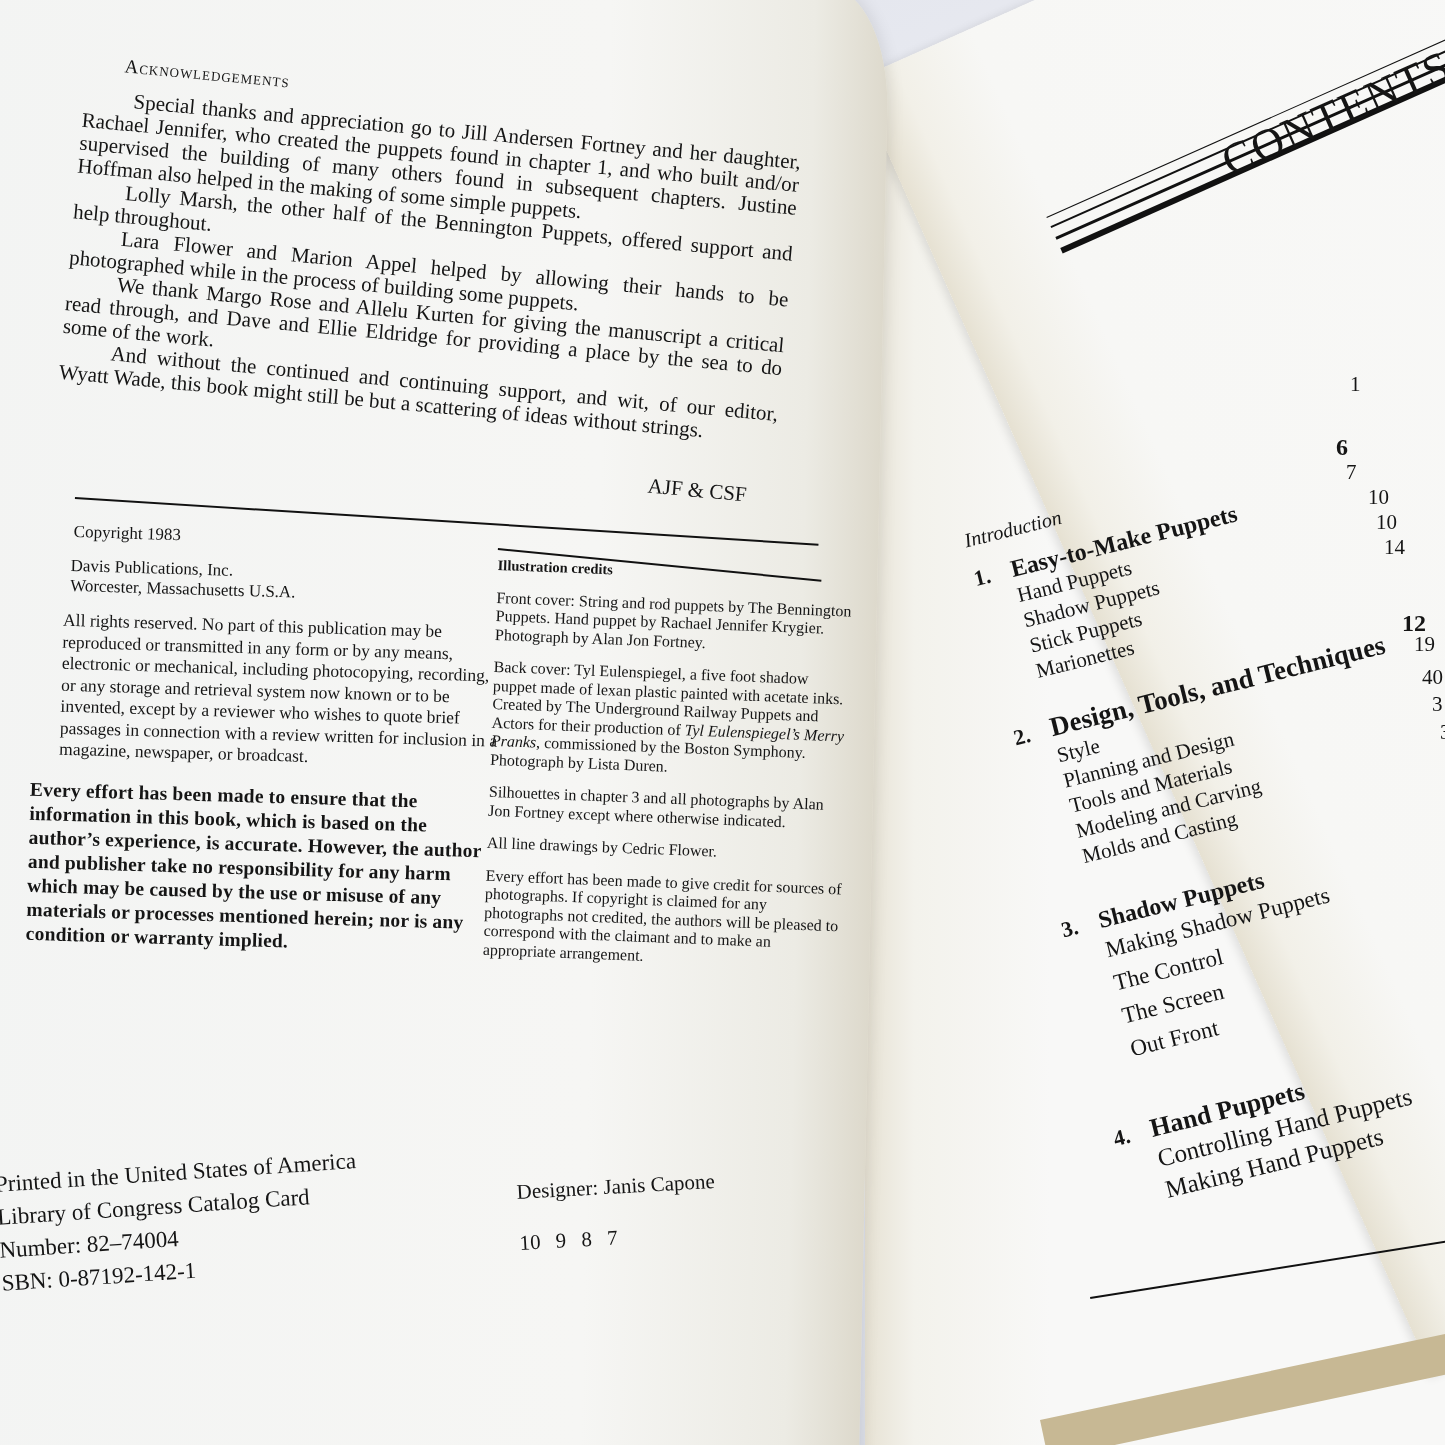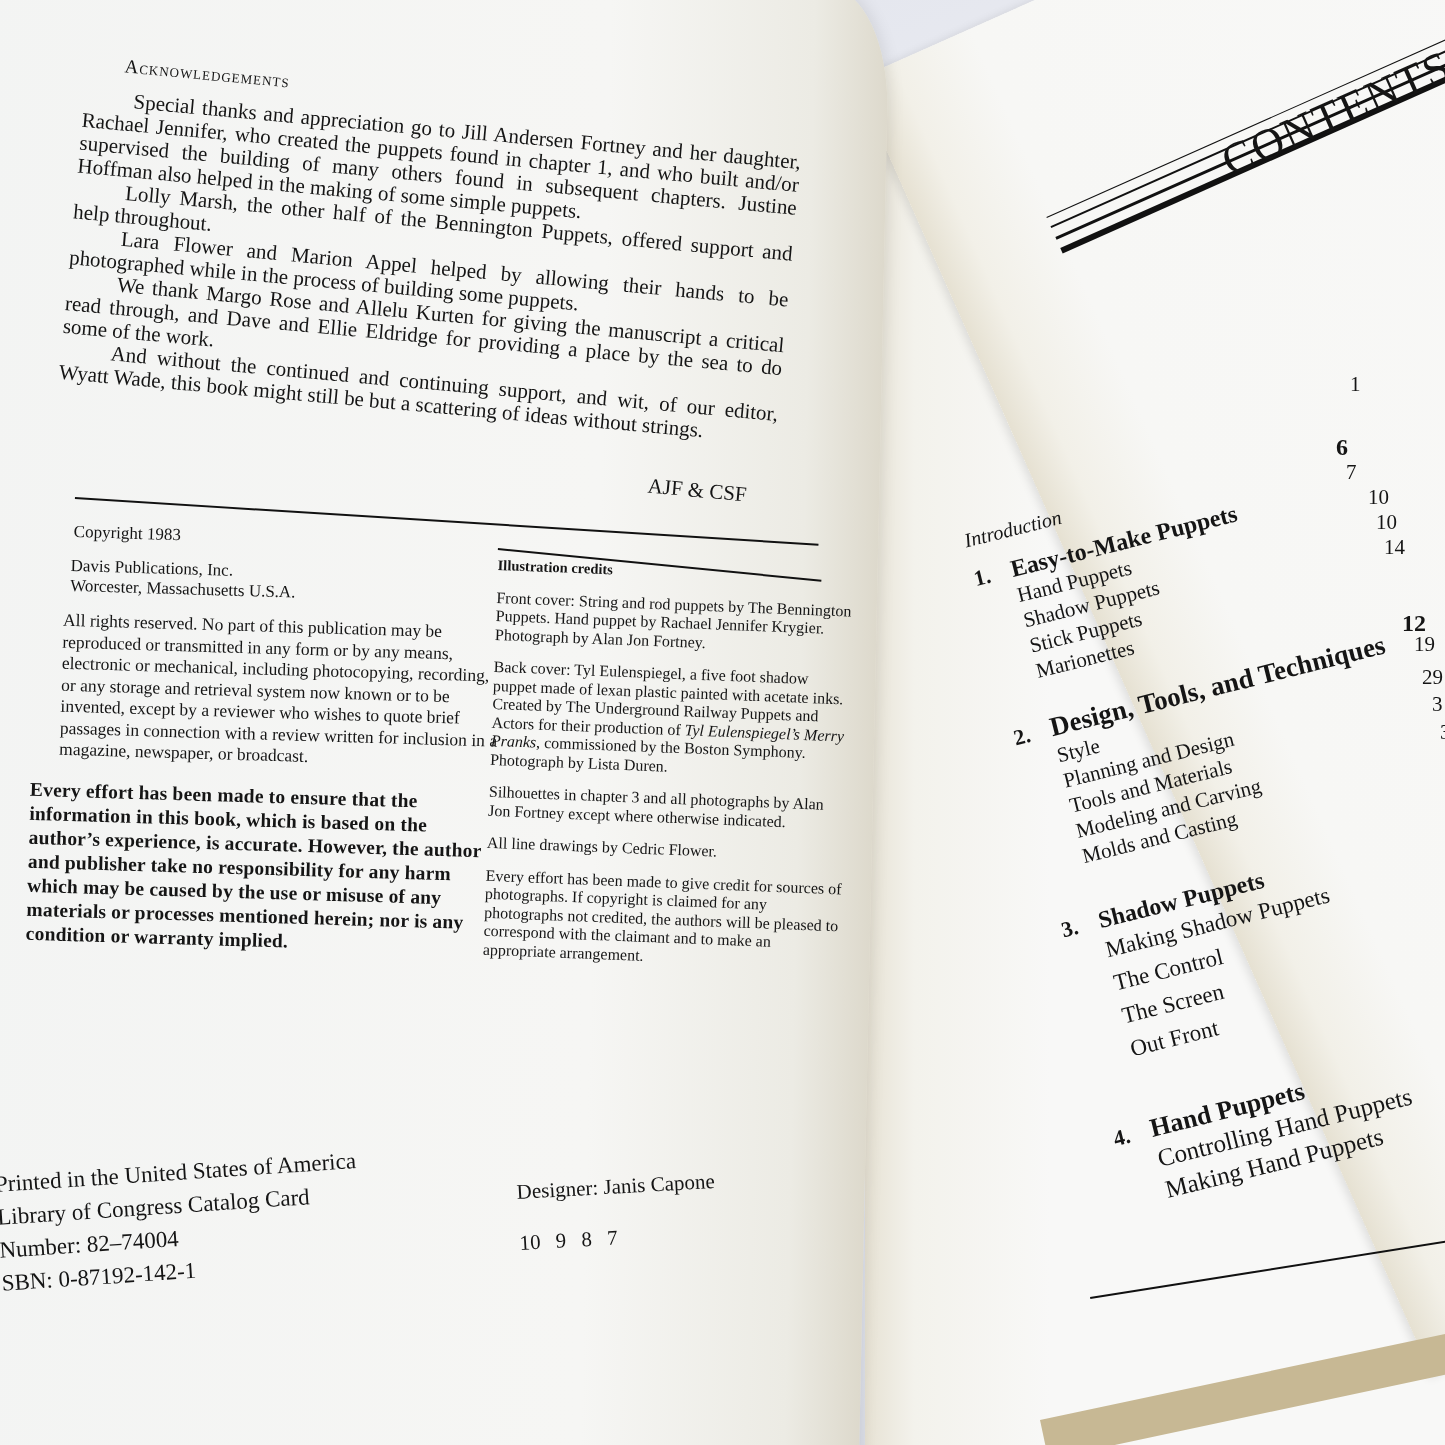--- a/index.html
+++ b/index.html
@@ -236,18 +236,18 @@
 
 <div class="pages">
   <span class="pg" style="left:0px;top:0px;">1</span>
   <span class="pg bold" style="left:-14px;top:62px;">6</span>
   <span class="pg" style="left:-4px;top:88px;">7</span>
   <span class="pg" style="left:18px;top:113px;">10</span>
   <span class="pg" style="left:26px;top:138px;">10</span>
   <span class="pg" style="left:34px;top:163px;">14</span>
   <span class="pg bold" style="left:52px;top:238px;">12</span>
   <span class="pg" style="left:64px;top:260px;">19</span>
-  <span class="pg" style="left:72px;top:293px;">29</span>
+  <span class="pg" style="left:72px;top:293px;">40</span>
   <span class="pg" style="left:82px;top:320px;">3</span>
   <span class="pg" style="left:90px;top:348px;">3</span>
 </div>
 
 <div class="toc-rule"></div>
 
 </body></html>

